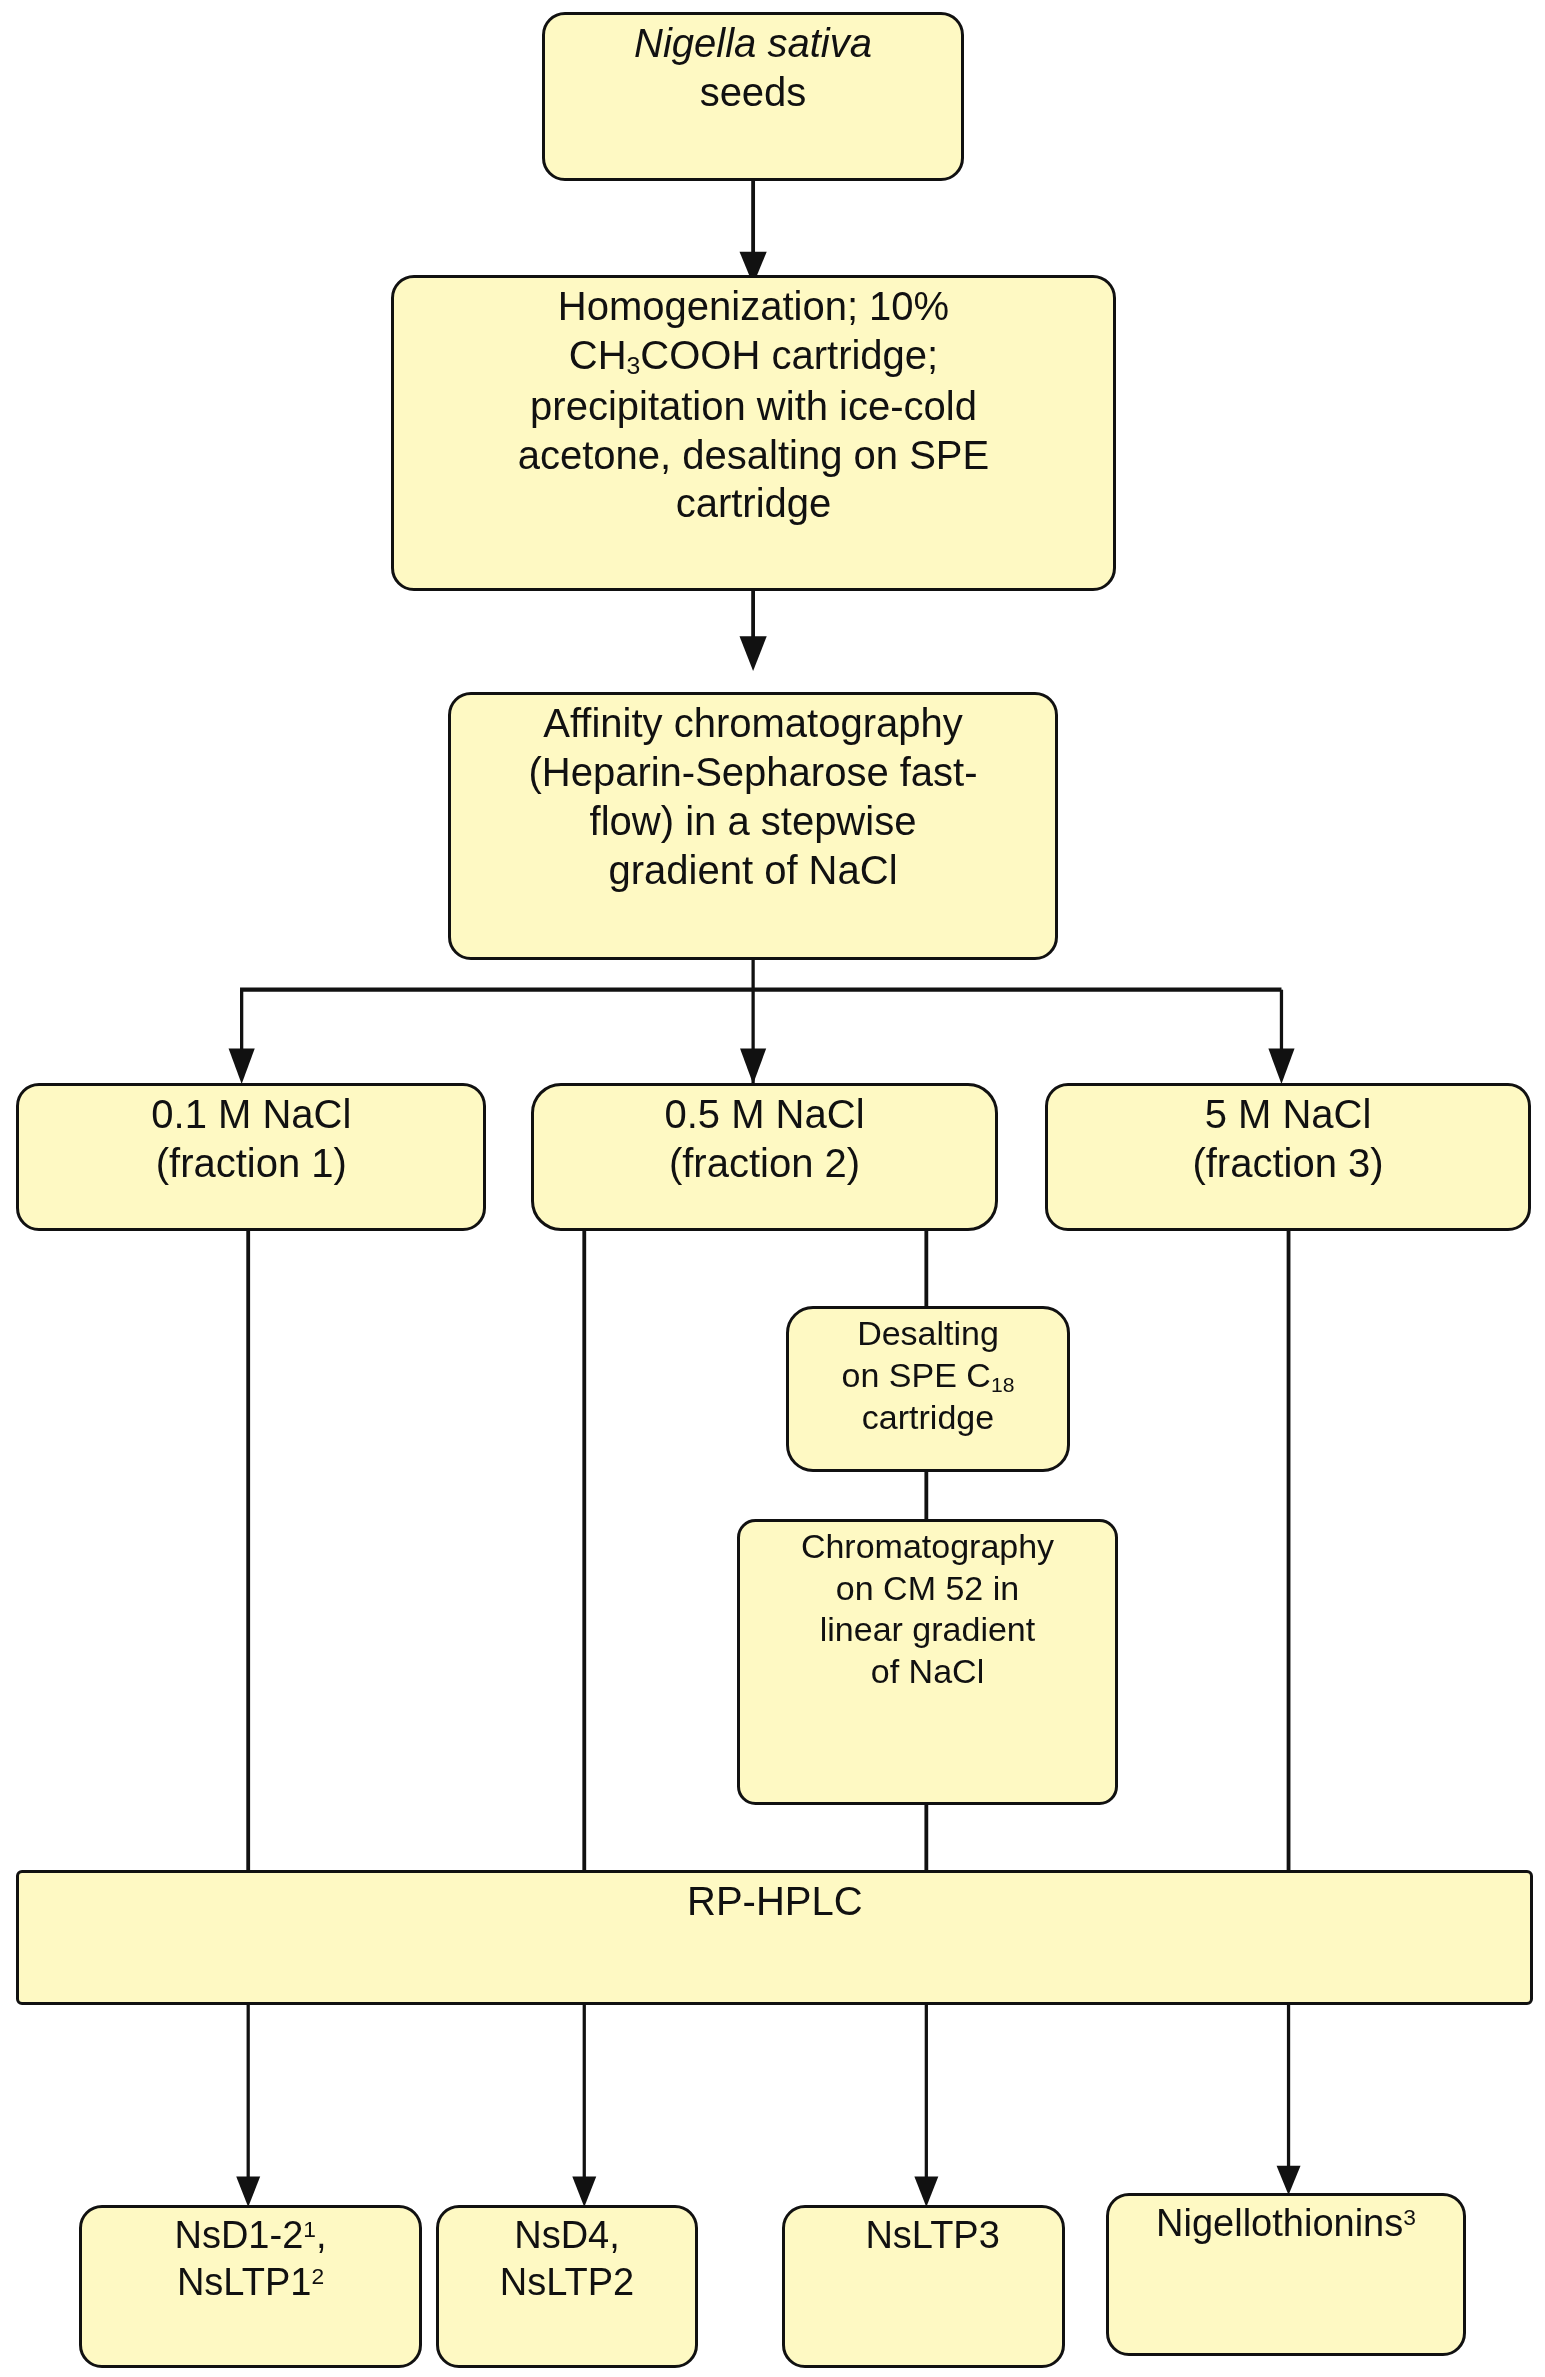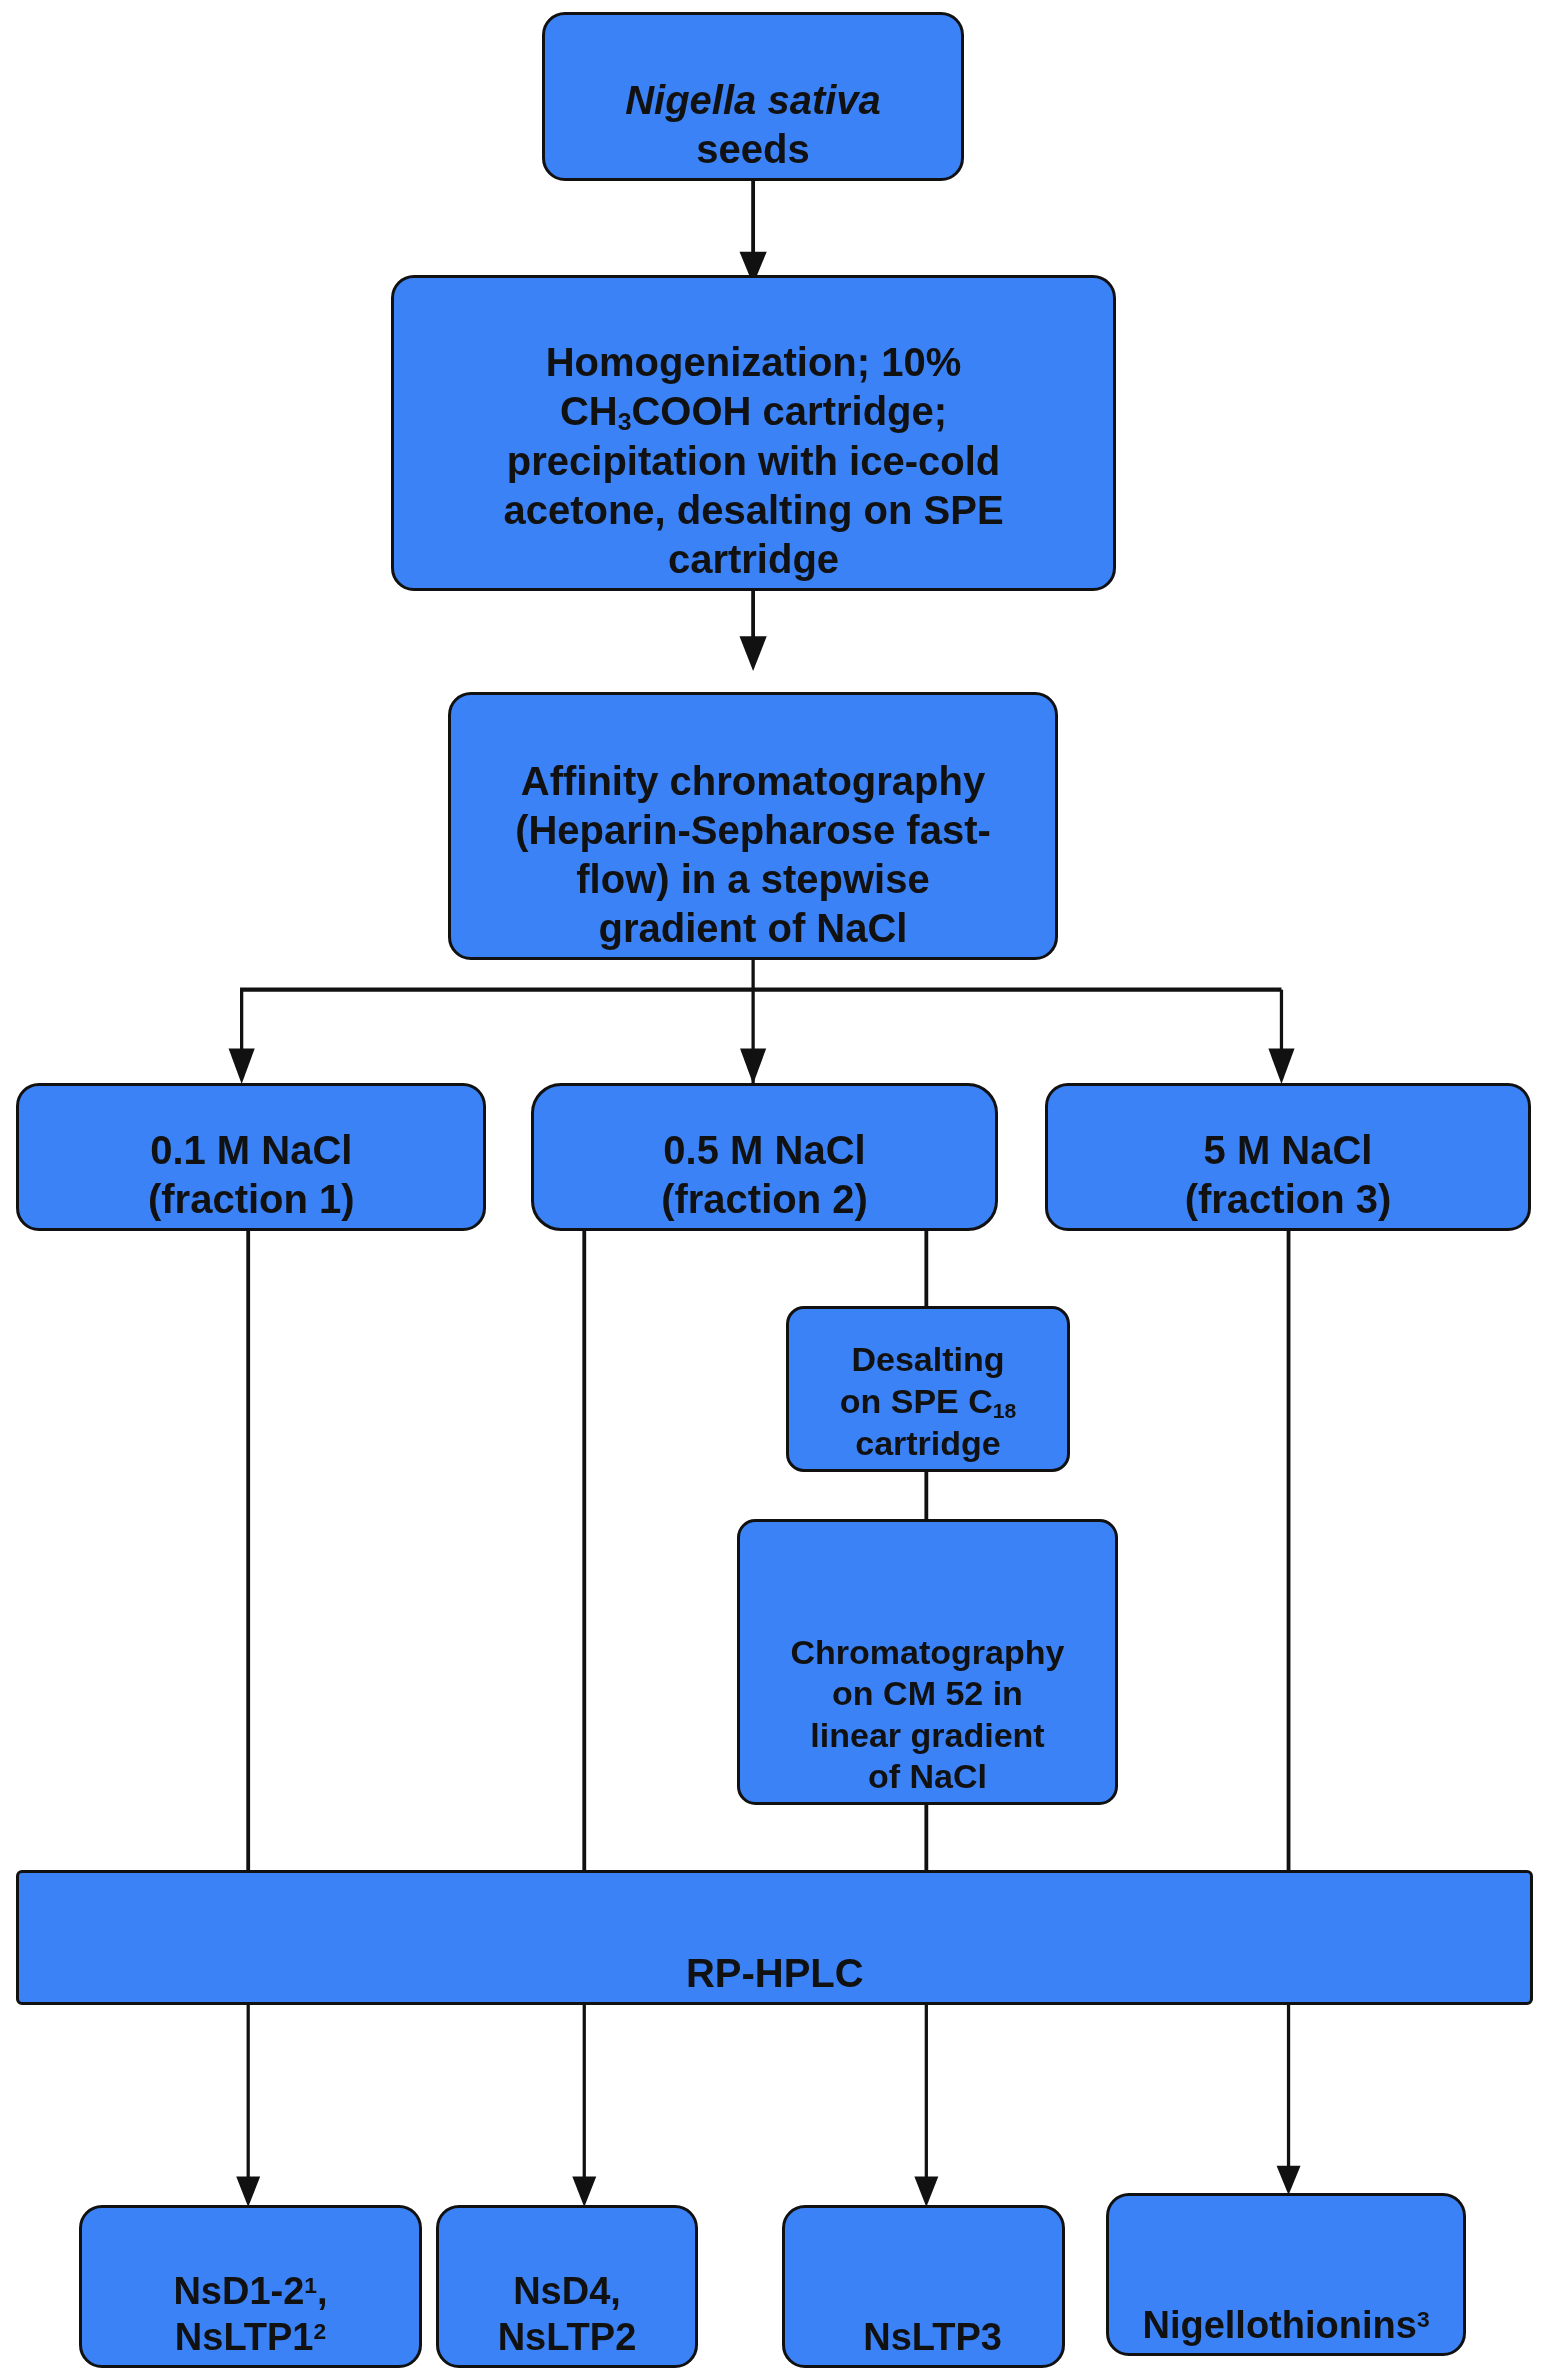--- a/index.html
+++ b/index.html
@@ -22,32 +22,31 @@
     position: absolute;
     left: 0;
     top: 0;
     width: 1546px;
     height: 2377px;
     pointer-events: none;
   }
   .node {
     position: absolute;
     box-sizing: border-box;
-    background: #3b82f6;
+    background: #fef9c3;
     border: 3.3px solid #111111;
     border-radius: 23px;
     display: flex;
-    align-items: flex-end;
+    align-items: flex-start;
     justify-content: center;
     text-align: center;
     color: #111111;
     line-height: 1.22;
     padding: 4.4px 9.8px;
     z-index: 2;
-    font-weight: bold;
   }
   .node .txt {
     display: block;
     width: 100%;
   }
   .fs-big   { font-size: 40px; }
   .fs-mid   { font-size: 38px; }
   .fs-small { font-size: 34px; }
   .italic { font-style: italic; }
   sub {
@@ -173,21 +172,21 @@
     </span>
   </div>
 
   <div class="node fs-big" style="left:1045px; top:1083px; width:486px; height:148px;">
     <span class="txt">
       <span>5 M NaCl</span><br>
       <span>(fraction 3)</span>
     </span>
   </div>
 
-  <div class="node fs-small" style="left:786px; top:1306px; width:284px; height:166px; border-radius:18px;">
+  <div class="node fs-small" style="left:786px; top:1306px; width:284px; height:166px; border-radius:27px;">
     <span class="txt">
       <span>Desalting</span><br>
       <span>on SPE C</span><sub>18</sub><br>
       <span>cartridge</span>
     </span>
   </div>
 
   <div class="node fs-small" style="left:737px; top:1519px; width:381px; height:286px; border-radius:18.5px;">
     <span class="txt">
       <span>Chromatography</span><br>

